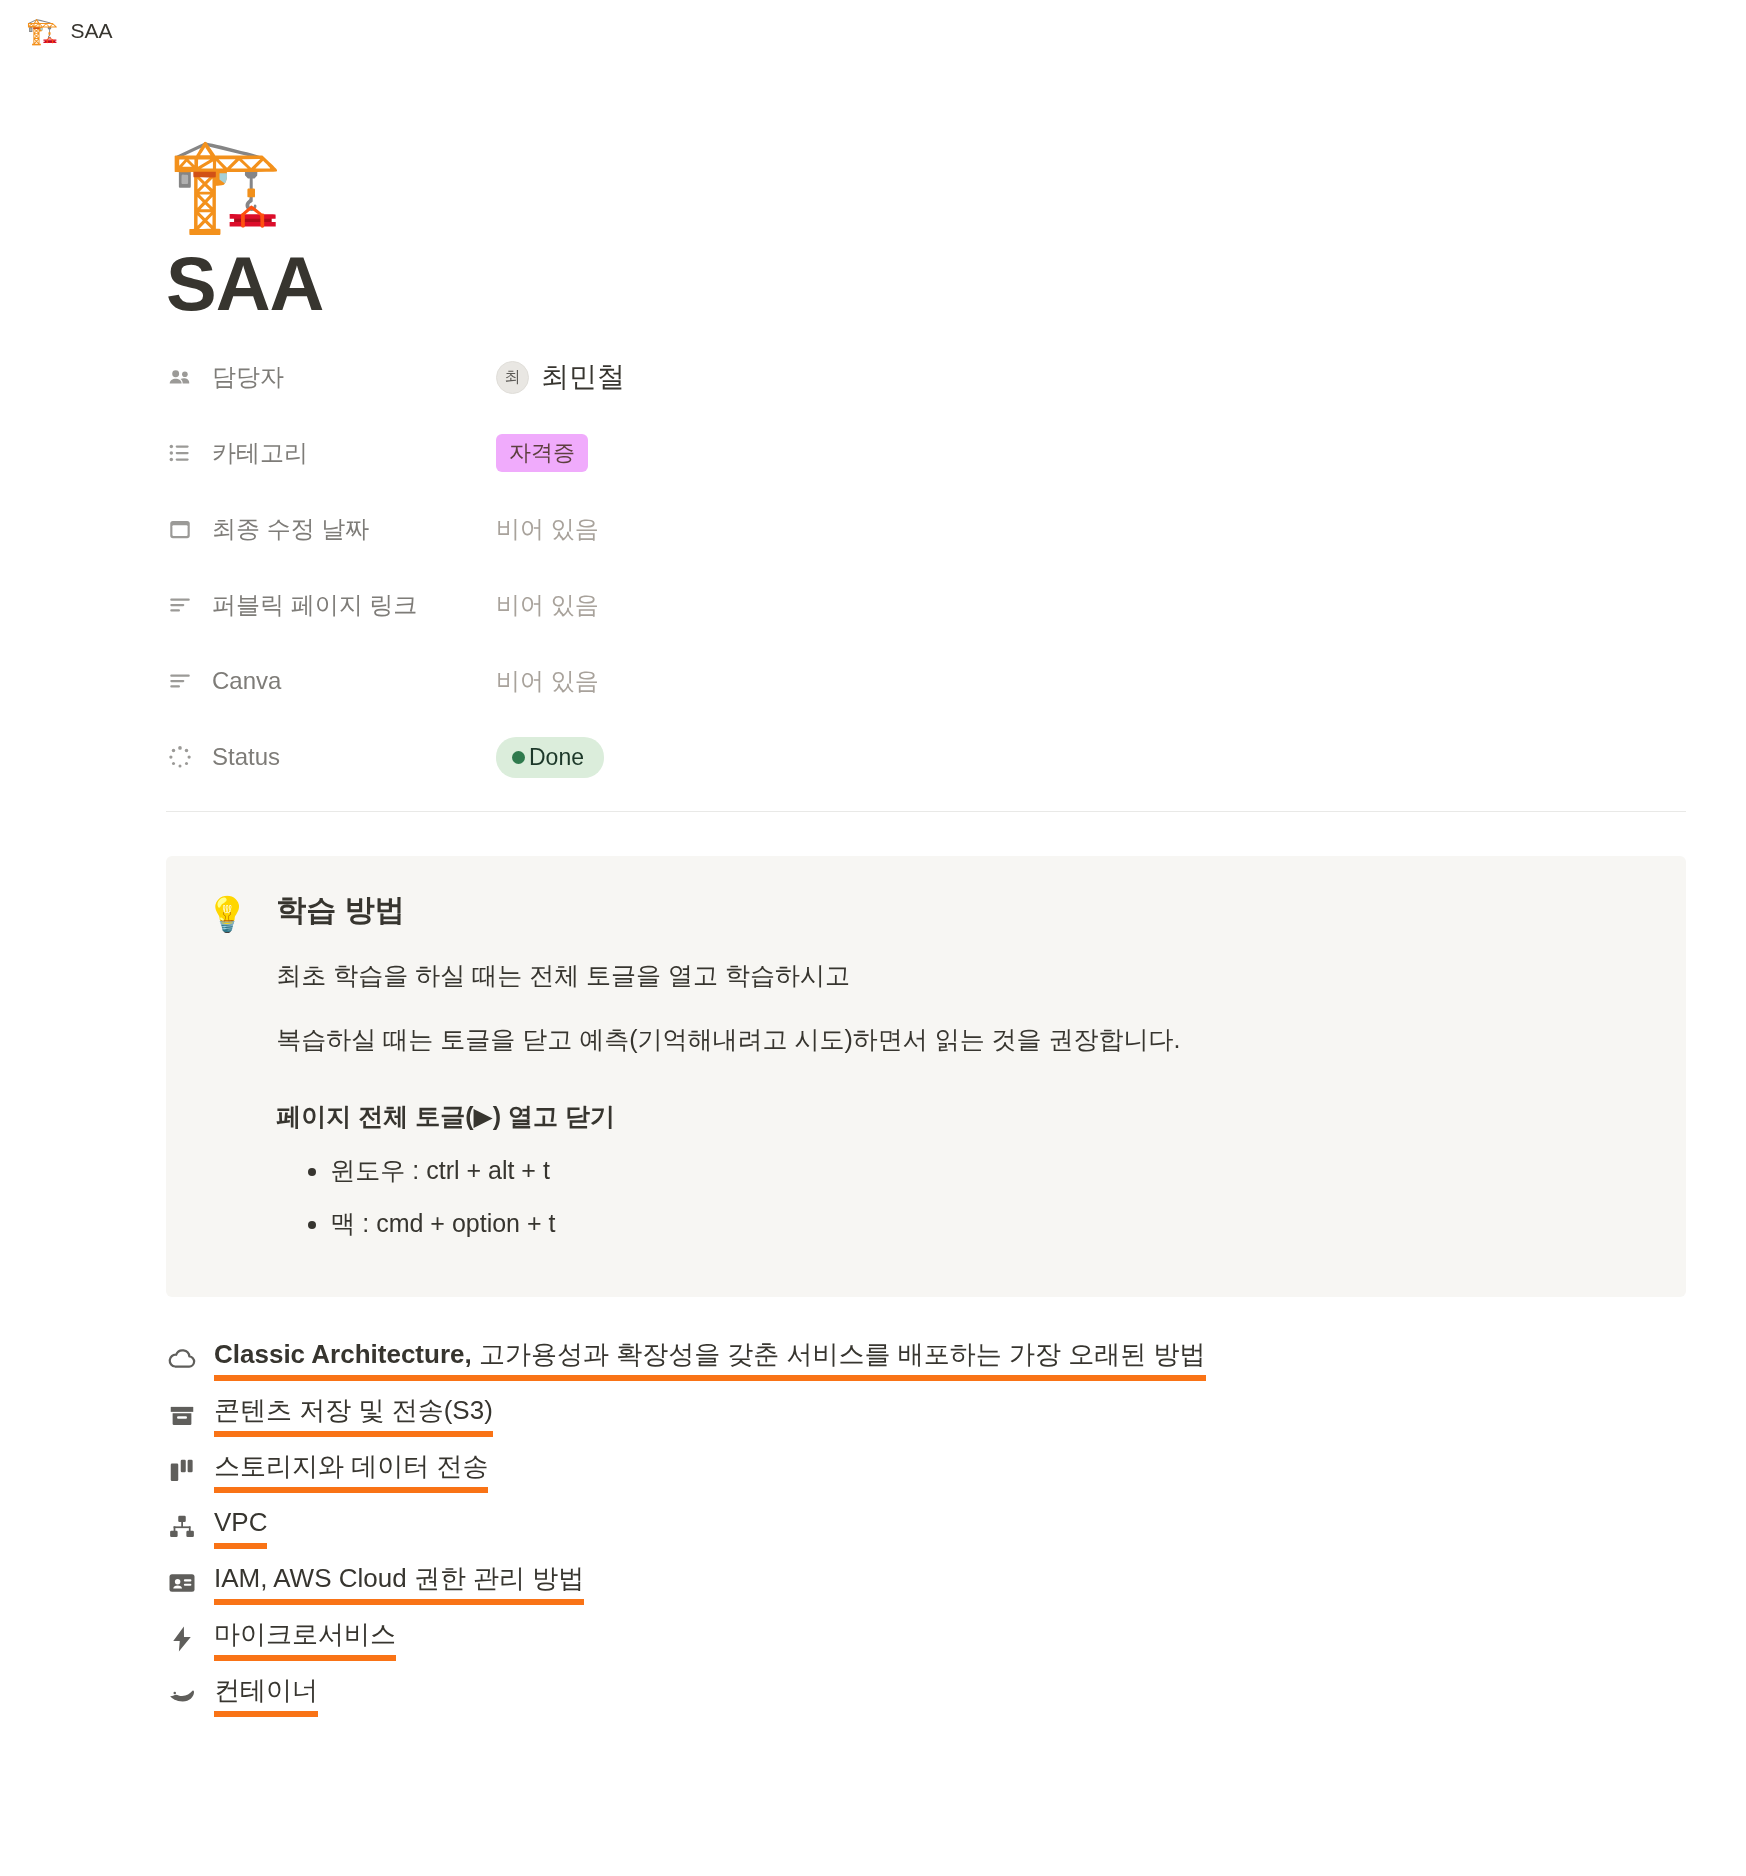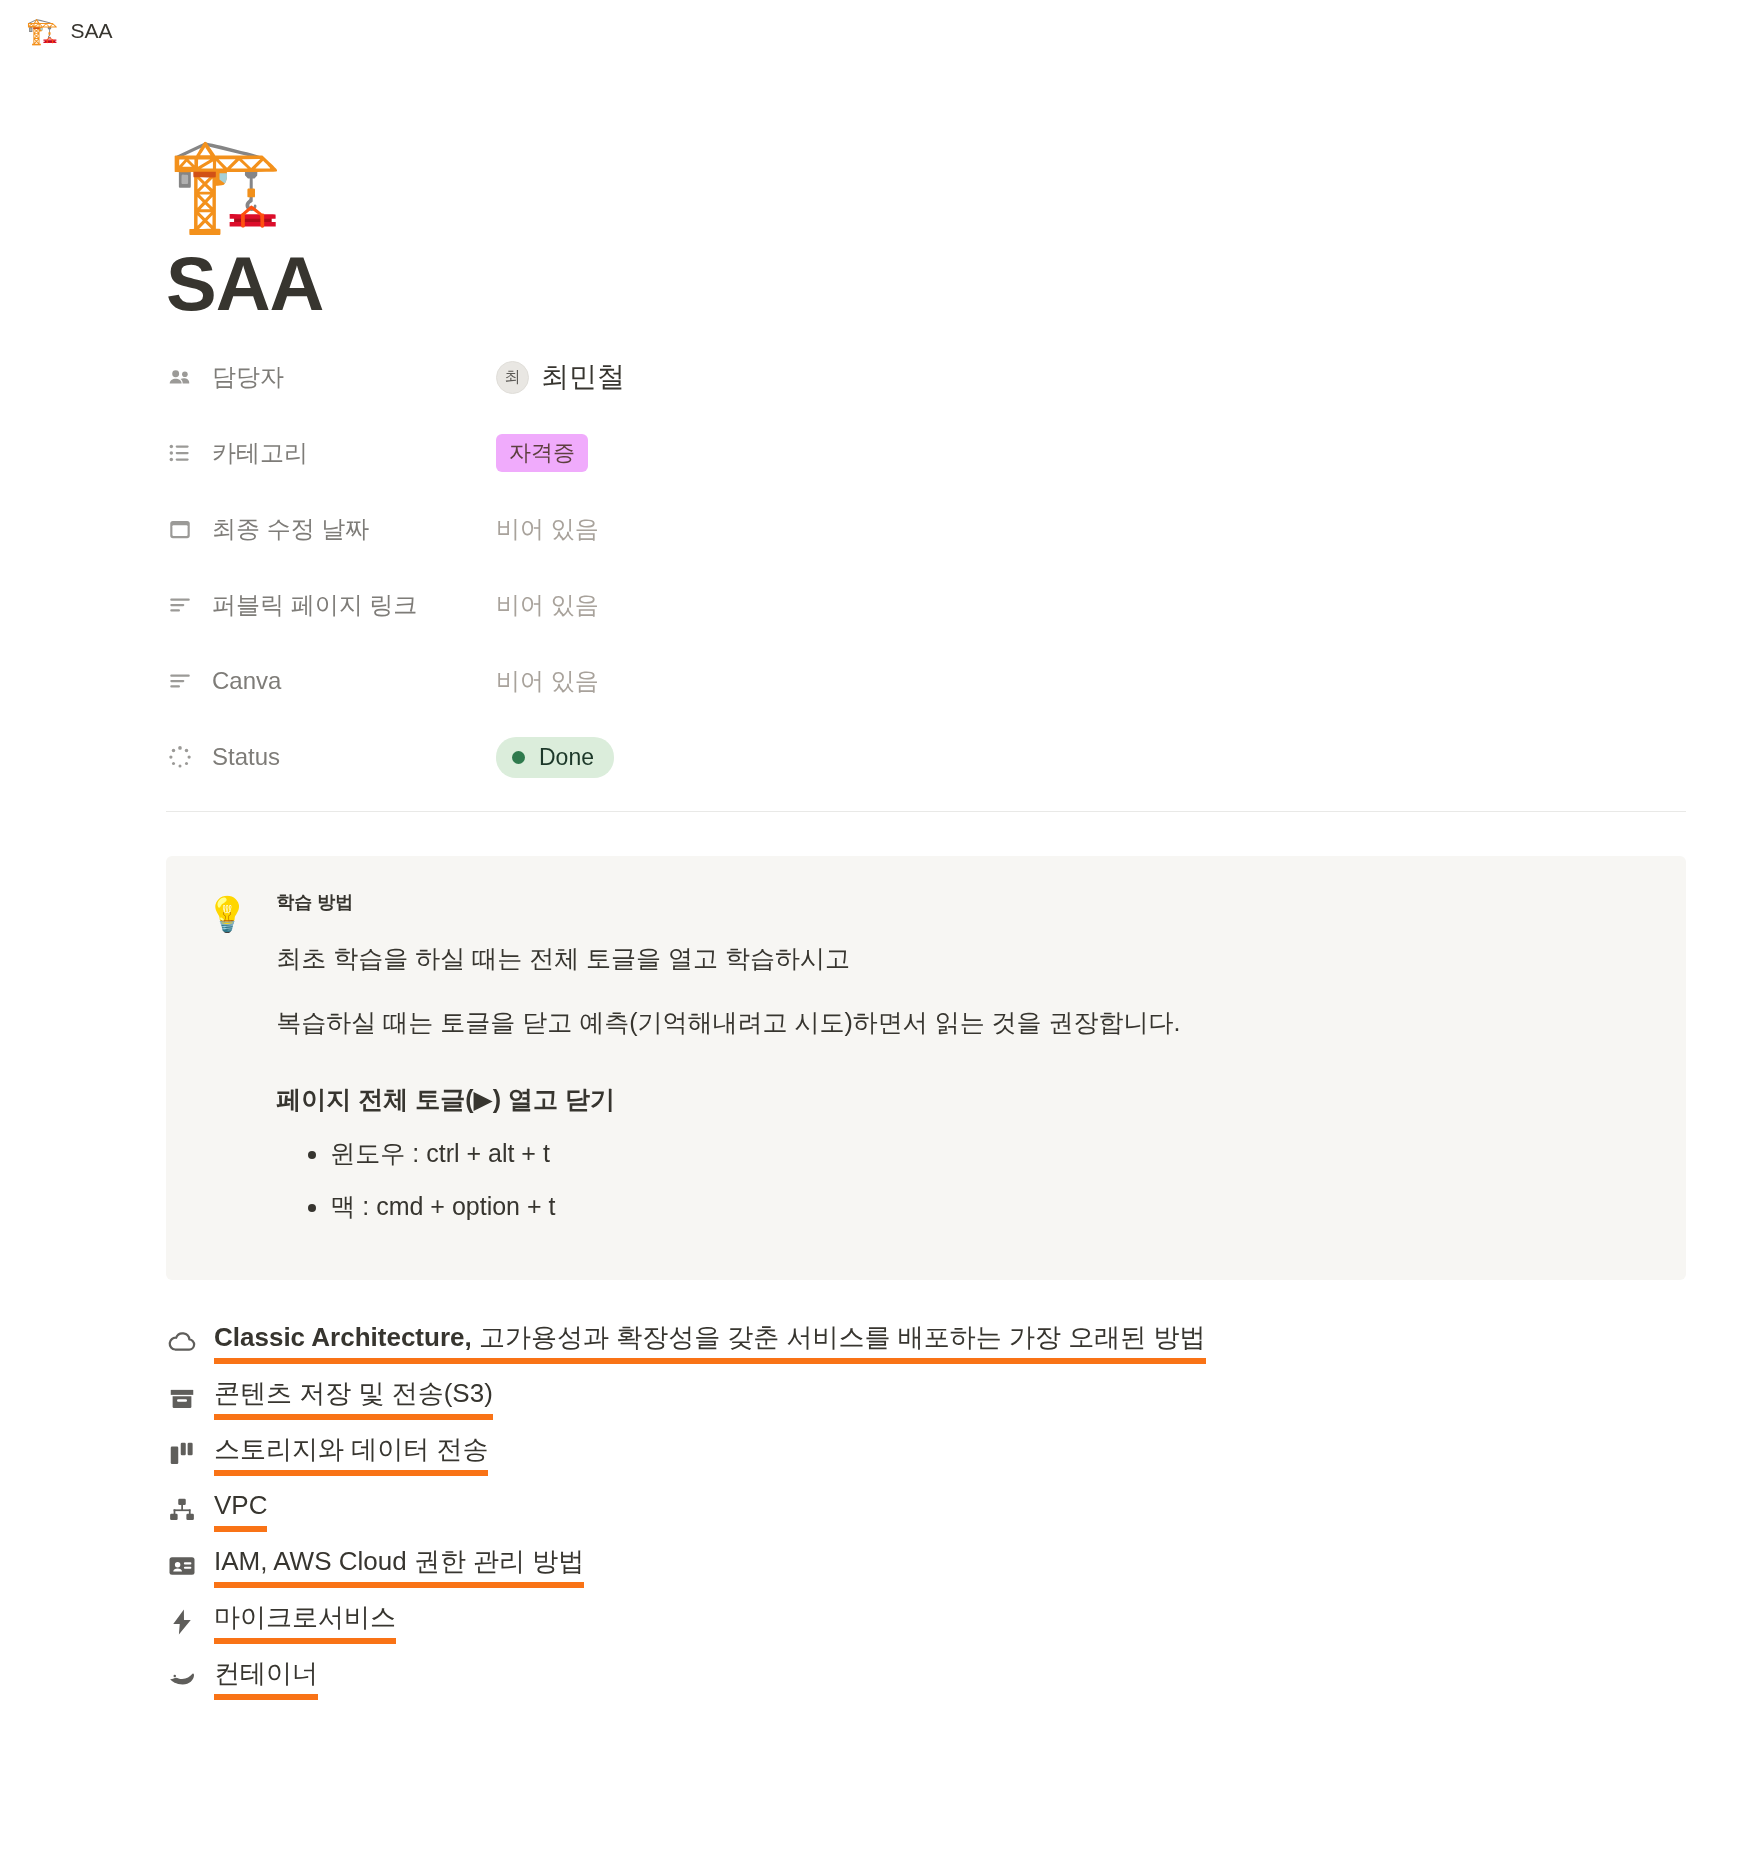--- a/index.html
+++ b/index.html
@@ -128,21 +128,21 @@
     line-height: 1.25;
   }
   .tag-cert {
     background: #f0abfc;
     color: #5d3f3f;
   }
 
   .status-pill {
     display: inline-flex;
     align-items: center;
-    gap: 14px;
+    gap: 4px;
     background: #dbeddb;
     color: #1c3829;
     border-radius: 20px;
     padding: 7px 20px 7px 16px;
     font-size: 23px;
   }
   .status-dot {
     width: 13px;
     height: 13px;
     border-radius: 50%;
@@ -166,21 +166,21 @@
     margin-bottom: 34px;
   }
   .callout-emoji {
     font-size: 34px;
     line-height: 1.2;
     flex: 0 0 auto;
     padding-top: 4px;
   }
   .callout-body { flex: 1 1 auto; }
   .callout-title {
-    font-size: 18px;
+    font-size: 30px;
     font-weight: bold;
     margin: 0 0 26px 0;
     color: #37352f;
   }
   .callout-p {
     font-size: 25px;
     line-height: 1.5;
     margin: 0 0 26px 0;
     color: #37352f;
   }

